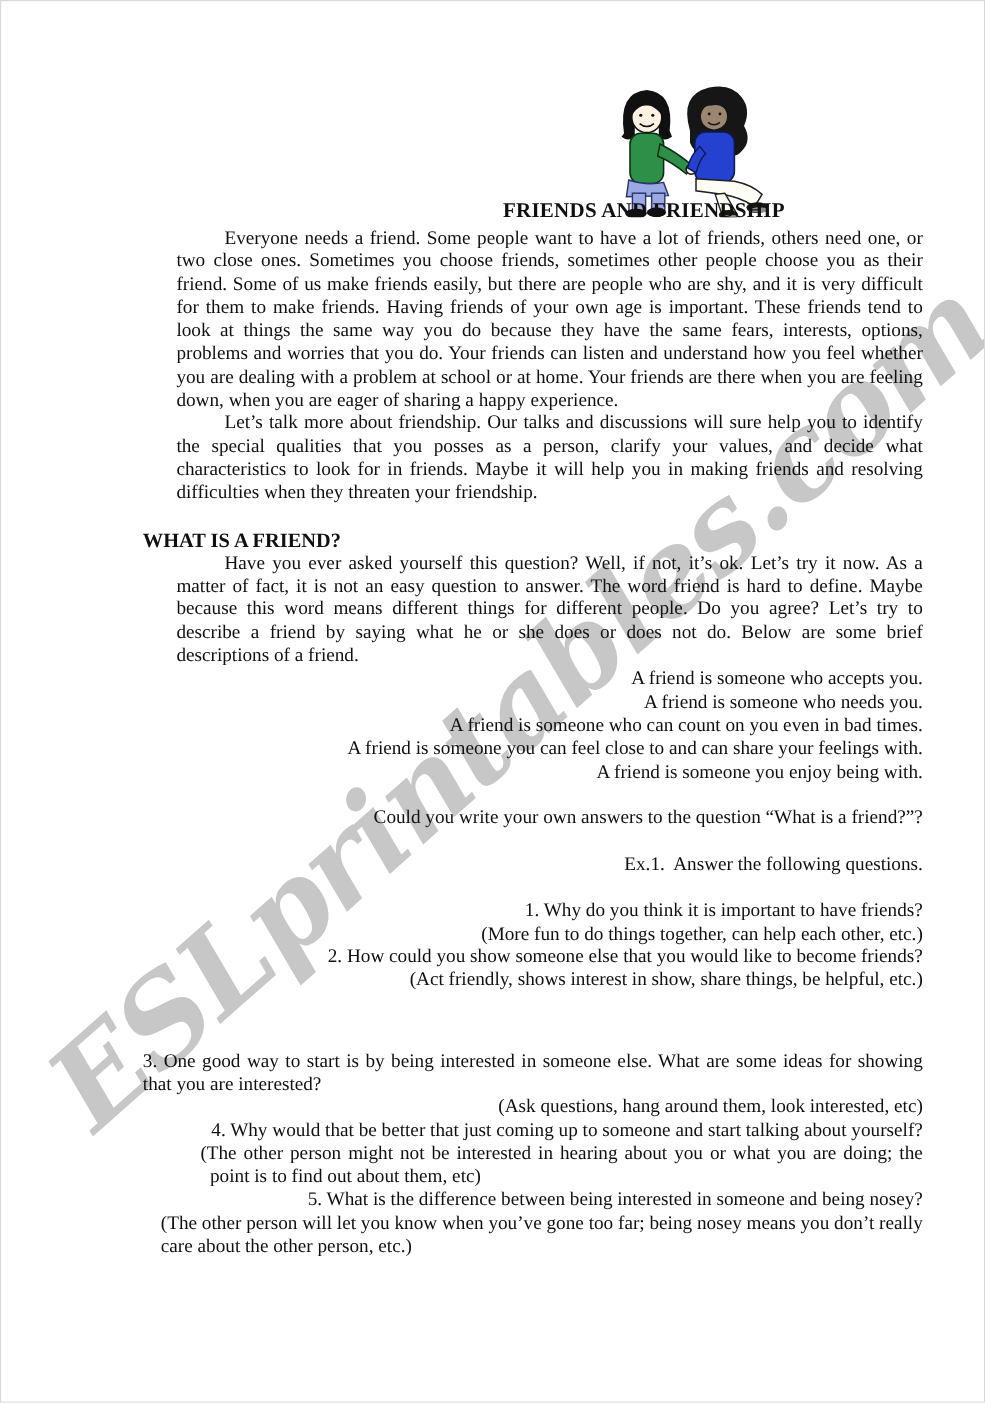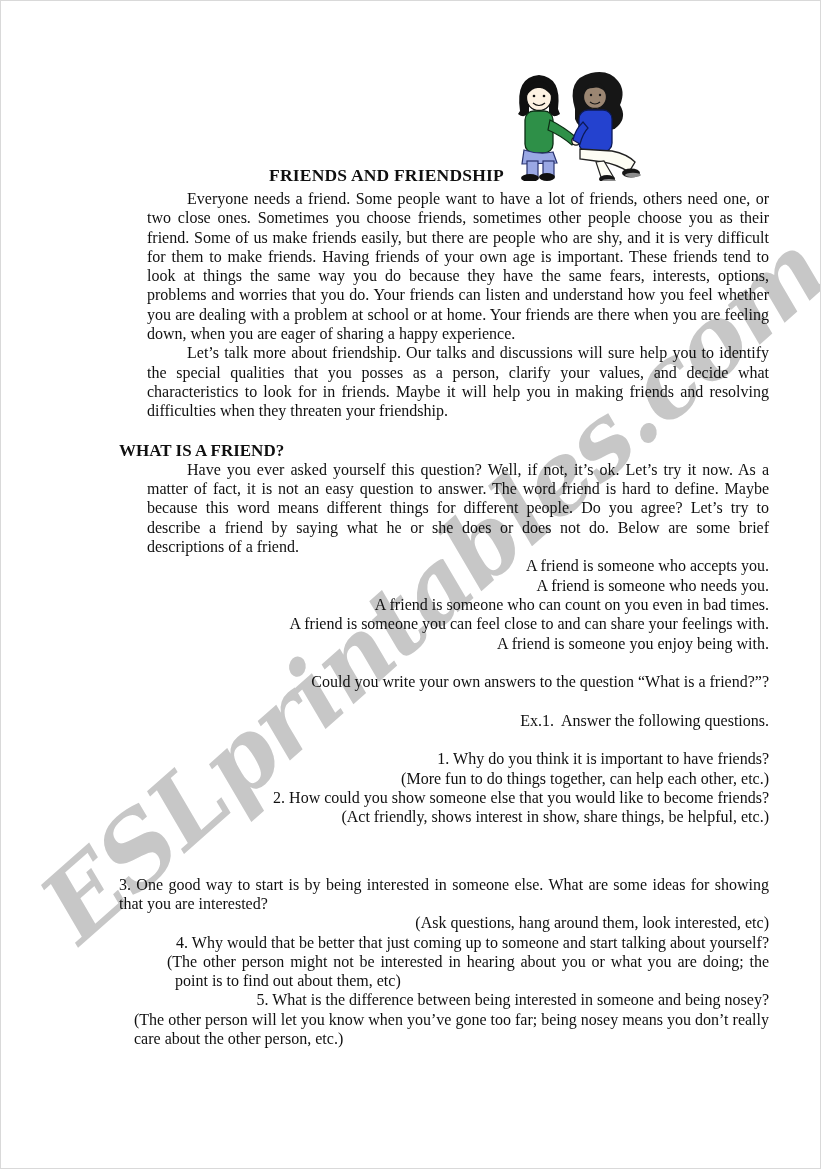--- a/index.html
+++ b/index.html
@@ -21,21 +21,21 @@
     font-weight:bold;font-style:italic;
     font-size:98px;letter-spacing:-2px;
     color:#c7c7c7;white-space:nowrap;
     z-index:0;user-select:none;
   }
   .content{position:relative;z-index:1;}
   .header{position:relative;height:114px;margin-bottom:8px;}
   .clipart{position:absolute;left:368px;top:0;}
   .title{
     position:absolute;left:0;bottom:-4px;width:535px;margin:0;
-    text-align:center;font-size:17.5px;font-weight:bold;letter-spacing:.2px;
+    text-align:right;font-size:17.5px;font-weight:bold;letter-spacing:.2px;
   }
   p{margin:0;text-align:right;}
   .para{text-align:justify;text-indent:40px;margin-left:28px;}
   .heading{font-size:17px;font-weight:bold;margin:20px 0 0 0;}
   .line{margin:0;}
   .prompt{margin-top:19px;}
   .exline{margin-top:20px;}
   .instr{margin-left:7px;}
   .qa{margin-top:19px;}
   .q.justify{text-align:justify;margin-top:48px;}

